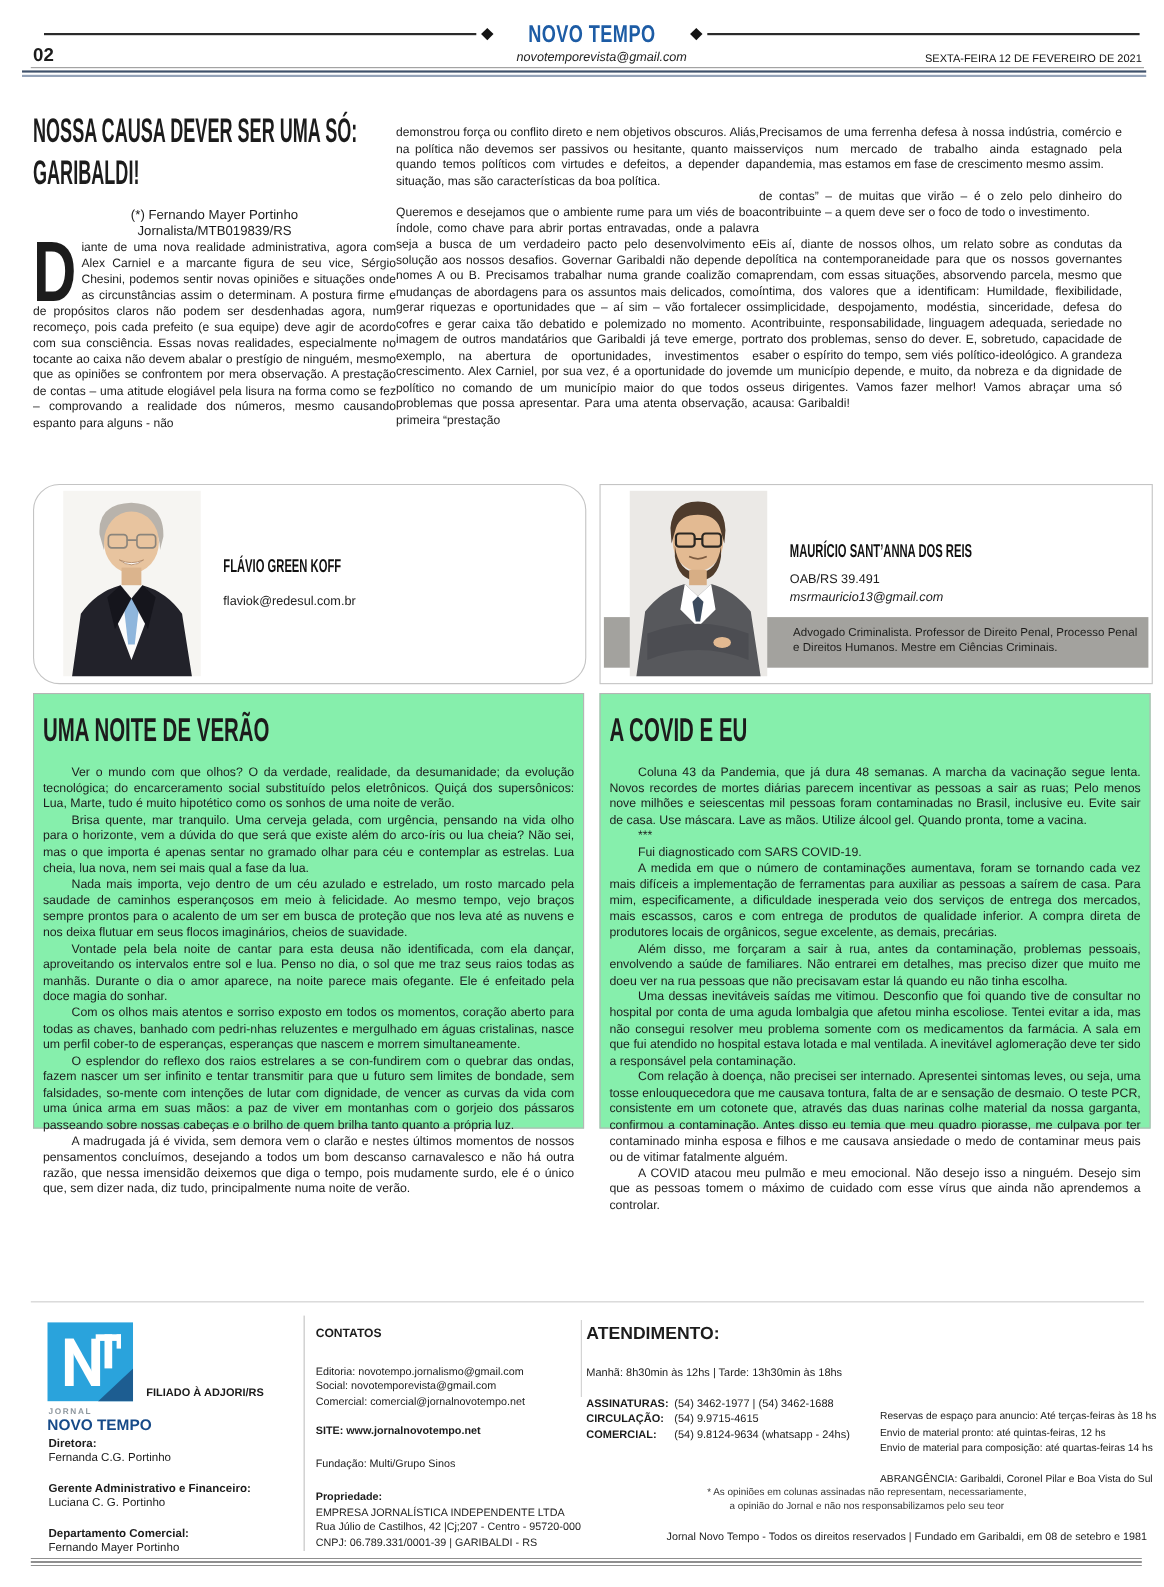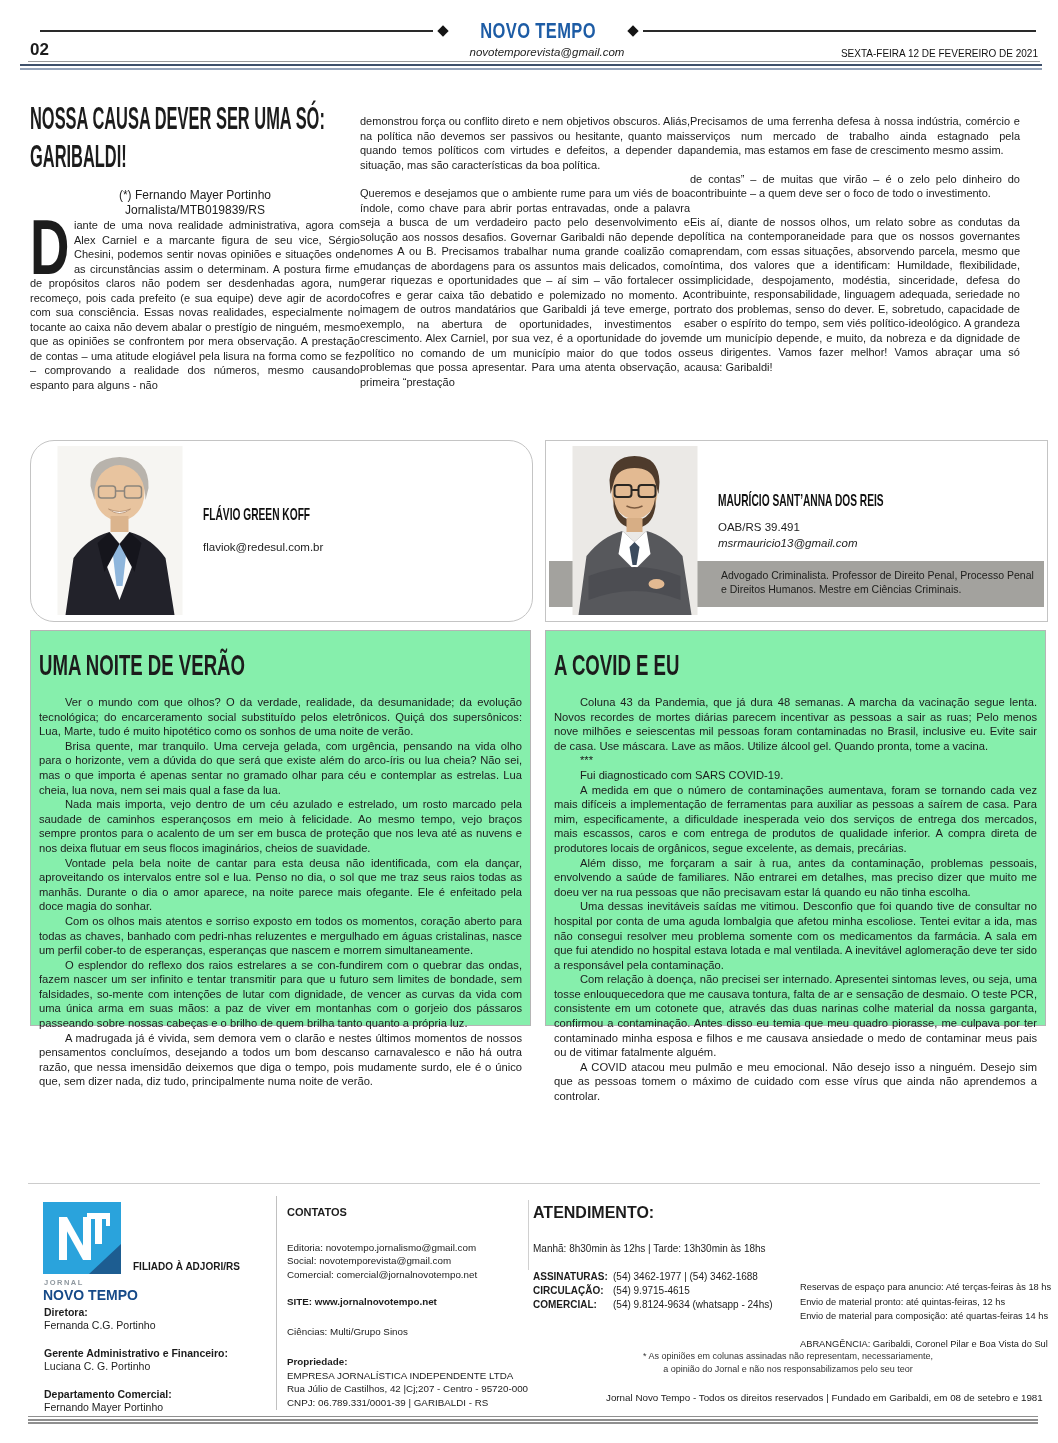--- a/index.html
+++ b/index.html
@@ -218,21 +218,21 @@
       <div>Fernando Mayer Portinho</div>
     </div>
   </div>
 
   <div class="contacts">
     <div class="heading">CONTATOS</div>
     <div>Editoria: novotempo.jornalismo@gmail.com</div>
     <div>Social: novotemporevista@gmail.com</div>
     <div>Comercial: comercial@jornalnovotempo.net</div>
     <div class="site-line">SITE: www.jornalnovotempo.net</div>
-    <div class="print-line">Ciências: Multi/Grupo Sinos</div>
+    <div class="print-line">Fundação: Multi/Grupo Sinos</div>
     <div class="own-label">Propriedade:</div>
     <div>EMPRESA JORNALÍSTICA INDEPENDENTE LTDA</div>
     <div>Rua Júlio de Castilhos, 42 |Cj;207 - Centro - 95720-000</div>
     <div>CNPJ: 06.789.331/0001-39 | GARIBALDI - RS</div>
   </div>
 
   <div class="service">
     <div class="heading">ATENDIMENTO:</div>
     <div class="hours">Manhã: 8h30min às 12hs | Tarde: 13h30min às 18hs</div>
     <div>

